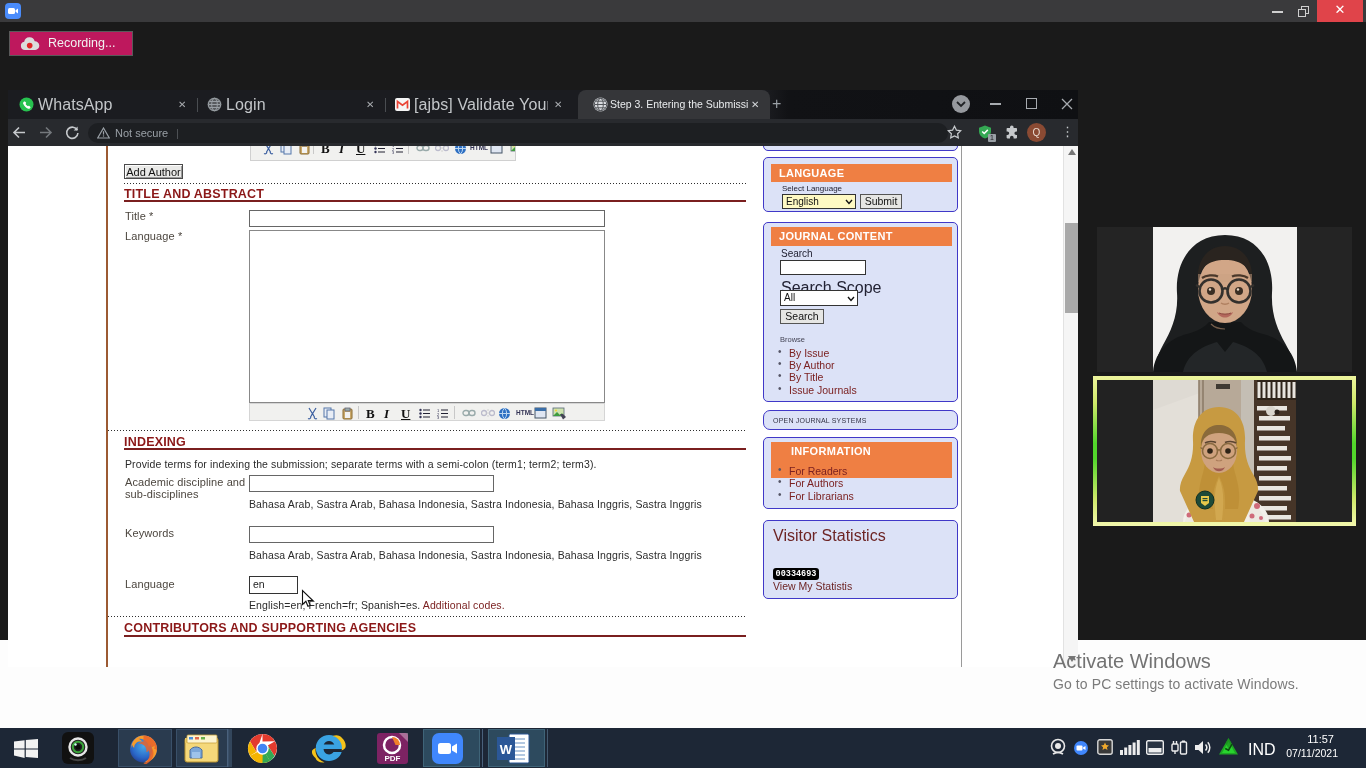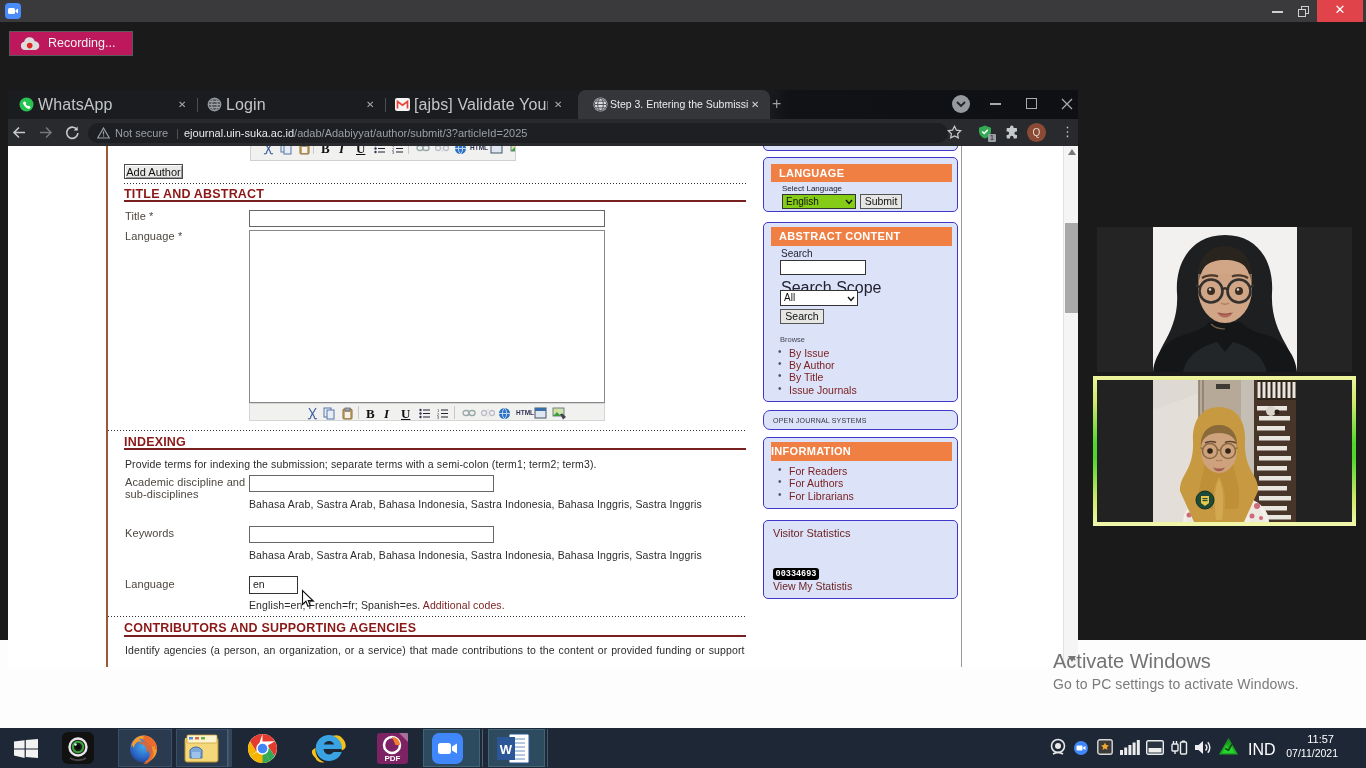--- a/index.html
+++ b/index.html
@@ -139,21 +139,20 @@
           <path d="M13.6 2.5v3.9H9.7z" fill="#c6c9cc"></path>
         </svg>
 <div class="abs" id="urlpill">
 <svg class="abs" style="left:9px;top:4px" width="13" height="12" viewBox="0 0 13 12">
             <path d="M6.5 1 12.3 11H.7z" fill="none" stroke="#9aa0a6" stroke-width="1.2"></path>
             <rect x="5.9" y="4.2" width="1.2" height="3.4" fill="#9aa0a6"></rect>
             <rect x="5.9" y="8.4" width="1.2" height="1.2" fill="#9aa0a6"></rect>
           </svg>
 <span class="abs" style="left:27px">Not secure</span>
 <span class="abs" style="left:88px;color:#55585c">|</span>
-<span class="abs" style="left:96px;color:#e8eaed">ejournal.uin-suka.ac.id<span style="color:#9aa0a6">/adab/Adabiyyat/author/submit/3?articleId=2025</span></span>
 </div>
 <svg class="abs" style="left:939px;top:6px" width="15" height="15" viewBox="0 0 15 15">
           <path d="M7.5 1.2l1.9 3.9 4.3.6-3.1 3 .7 4.2-3.8-2-3.8 2 .7-4.2-3.1-3 4.3-.6z" fill="none" stroke="#c6c9cc" stroke-width="1.2"></path>
         </svg>
 <svg class="abs" style="left:970px;top:5px" width="19" height="18" viewBox="0 0 19 18">
           <path d="M7 1.5l6 2.2v3.5c0 3.4-2.4 6.1-6 7.3-3.6-1.2-6-3.9-6-7.3V3.7z" fill="#34a853"></path>
           <path d="M4.2 7.5l2 2 3.6-3.6" stroke="#fff" stroke-width="1.5" fill="none"></path>
           <rect x="10" y="10" width="8" height="8" rx="1" fill="#9aa0a6"></rect>
           <text x="14" y="16.4" font-size="7" fill="#17181b" text-anchor="middle" font-family="Liberation Sans">1</text>
         </svg>
@@ -300,35 +299,34 @@
 <div class="hint" style="left:241px;top:403px">Bahasa Arab, Sastra Arab, Bahasa Indonesia, Sastra Indonesia, Bahasa Inggris, Sastra Inggris</div>
 <div class="lbl" style="left:117px;top:432px">Language</div>
 <div class="inp" style="left:241px;top:430px;width:49px;height:18px;border:1.5px solid #333;font-size:10.5px;color:#222;line-height:15px;padding-left:3px">en</div>
 <div class="hint" style="left:241px;top:453px">English=en; French=fr; Spanish=es. <span class="mlink">Additional codes.</span></div>
 <svg class="abs" style="left:293px;top:443px" width="14" height="20" viewBox="0 0 14 20">
           <path d="M1.5 1.5v14l3.4-3.2 2 5 2.3-.9-2-4.9h4.6z" fill="#fff" stroke="#111" stroke-width="1.1"></path>
         </svg>
 <div class="dot" style="left:100px;top:470px;width:638px"></div>
 <div class="mh" style="left:116px;top:475px">CONTRIBUTORS AND SUPPORTING AGENCIES</div>
 <div class="mrule" style="left:116px;top:489px;width:622px"></div>
-<div class="hint" style="left:117px;top:498px;word-spacing:.8px">Identify agencies (a person, an organization, or a service) that made contributions to the content or provided funding or support</div>
 <div class="sbox" style="top:-12px;height:17px"></div>
 <div class="sbox" style="top:11px;height:55px">
 <div class="shead" style="top:6px;height:18px;line-height:18px;padding-left:8px">LANGUAGE</div>
 <div class="abs" style="left:18px;top:26px;font-size:8px;color:#223">Select Language</div>
-<div class="abs" style="left:18px;top:36px;width:74px;height:15px;background:#84cc16;border:1px solid #333">
+<div class="abs" style="left:18px;top:36px;width:74px;height:15px;background:#fef9c3;border:1px solid #333">
             <span style="font-size:10px;color:#111;position:absolute;left:3px;top:1px">English</span>
             <svg style="position:absolute;right:2px;top:4px" width="8" height="6" viewBox="0 0 8 6">
               <path d="M1 1l3 3.4L7 1" stroke="#111" stroke-width="1.4" fill="none"></path>
             </svg>
           </div>
 <div class="abs" style="left:96px;top:36px;width:42px;height:15px;background:#e6e6e4;border:1px solid #555;font-size:10.5px;color:#111;text-align:center;line-height:13px">Submit</div>
 </div>
 <div class="sbox" style="top:76px;height:180px">
-<div class="shead" style="top:4px;height:19px;line-height:19px;padding-left:8px">ABSTRACT CONTENT</div>
+<div class="shead" style="top:4px;height:19px;line-height:19px;padding-left:8px">JOURNAL CONTENT</div>
 <div class="abs" style="left:17px;top:25px;font-size:10px;color:#223">Search</div>
 <div class="abs" style="left:16px;top:37px;width:86px;height:15px;background:#fff;border:1px solid #333"></div>
 <div class="abs" style="left:17px;top:56px;font-size:16px;color:#223">Search Scope</div>
 <div class="abs" style="left:16px;top:67px;width:78px;height:16px;background:#fff;border:1px solid #333">
             <span style="font-size:10px;color:#111;position:absolute;left:3px;top:1px">All</span>
             <svg style="position:absolute;right:2px;top:5px" width="8" height="6" viewBox="0 0 8 6">
               <path d="M1 1l3 3.4L7 1" stroke="#111" stroke-width="1.4" fill="none"></path>
             </svg>
           </div>
 <div class="abs" style="left:16px;top:86px;width:44px;height:15px;background:#e6e6e4;border:1px solid #555;font-size:10.5px;color:#111;text-align:center;line-height:13px">Search</div>
@@ -339,30 +337,30 @@
           <a class="slink abs" style="left:25px;top:136px">By Author</a>
 <span class="sbul abs" style="left:14px;top:147px">•</span>
           <a class="slink abs" style="left:25px;top:148px">By Title</a>
 <span class="sbul abs" style="left:14px;top:160px">•</span>
           <a class="slink abs" style="left:25px;top:161px">Issue Journals</a>
 </div>
 <div class="sbox" style="top:264px;height:20px;border-radius:7px">
           <span class="abs" style="left:9px;top:6px;font-size:7px;color:#334;letter-spacing:.2px">OPEN JOURNAL SYSTEMS</span>
         </div>
 <div class="sbox" style="top:291px;height:72px">
-<div class="shead" style="top:4px;height:19px;line-height:19px;padding-left:0">INFORMATION</div>
+<div class="shead" style="top:4px;height:36px;line-height:19px;padding-left:20px">INFORMATION</div>
 <span class="sbul abs" style="left:14px;top:26px">•</span>
           <a class="slink abs" style="left:25px;top:27px">For Readers</a>
 <span class="sbul abs" style="left:14px;top:38px">•</span>
           <a class="slink abs" style="left:25px;top:39px">For Authors</a>
 <span class="sbul abs" style="left:14px;top:51px">•</span>
           <a class="slink abs" style="left:25px;top:52px">For Librarians</a>
 </div>
 <div class="sbox" style="top:374px;height:79px">
-<div class="abs" style="left:9px;top:6px;font-size:11px;color:#6d2424">Visitor Statistics</div>
+<div class="abs" style="left:9px;top:6px;font-size:16px;color:#6d2424">Visitor Statistics</div>
 <div class="abs" style="left:9px;top:47px;width:46px;height:12px;background:#000;border-radius:3px;color:#fff;font-size:8.5px;font-family:'Liberation Mono',monospace;text-align:center;line-height:12px;font-weight:bold">00334693</div>
 <div class="abs" style="left:9px;top:59px;font-size:10.5px;color:#6d2424">View My Statistis</div>
 </div>
 <div class="abs" id="sbtrack">
 <svg class="abs" style="left:4px;top:3px" width="8" height="6" viewBox="0 0 8 6">
             <path d="M4 0L8 6H0z" fill="#777"></path>
           </svg>
 <div class="abs" id="sbthumb"></div>
 <svg class="abs" style="left:4px;top:510px" width="8" height="6" viewBox="0 0 8 6">
             <path d="M4 6L0 0h8z" fill="#777"></path>

